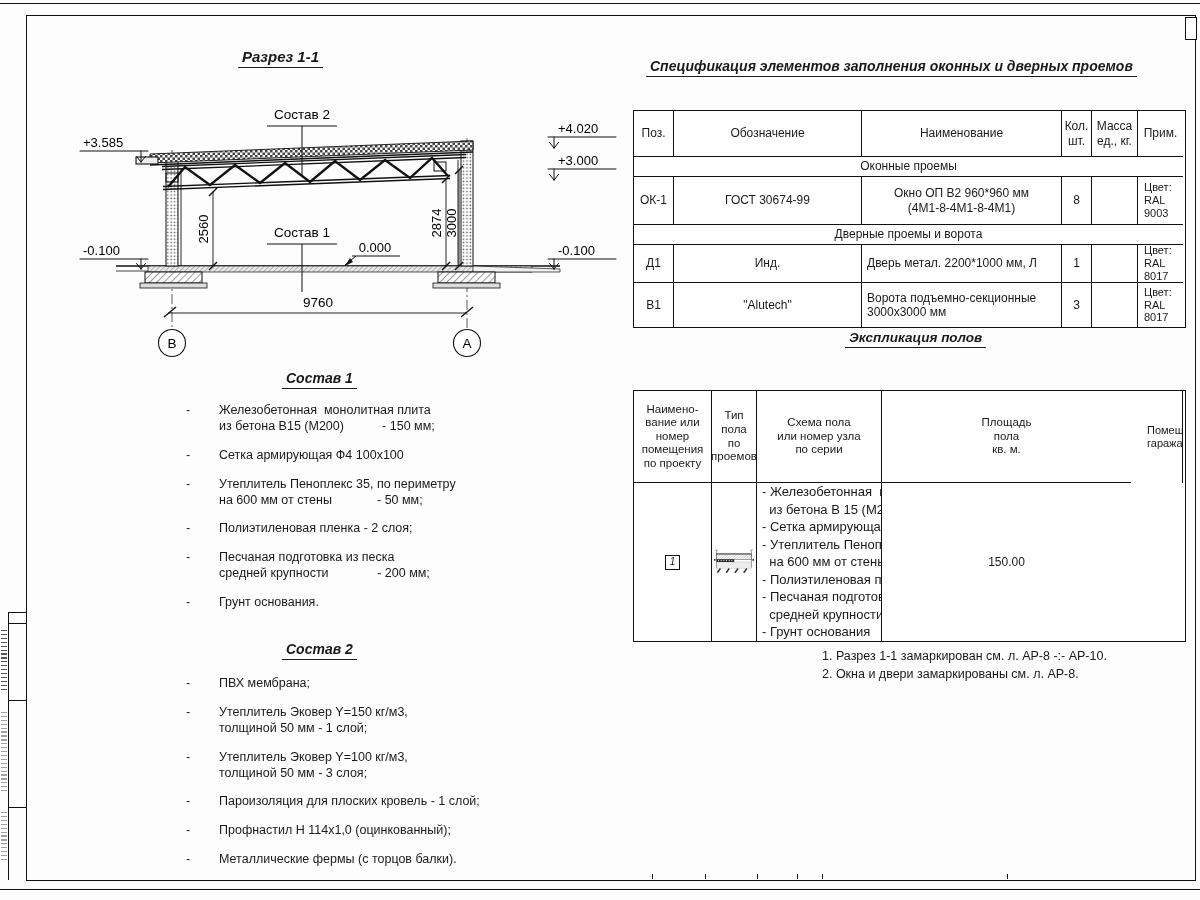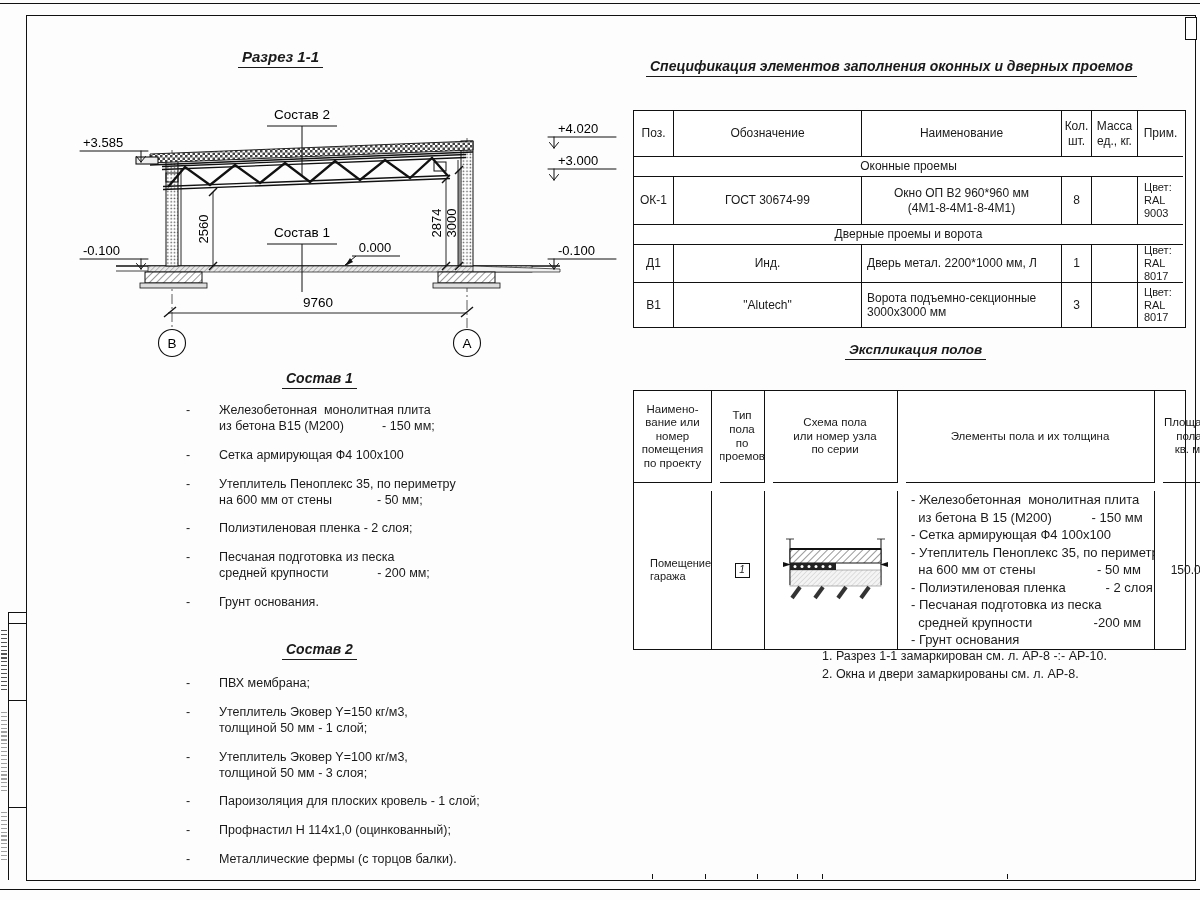--- a/index.html
+++ b/index.html
@@ -14,31 +14,31 @@
   .frame{left:26px;top:15px;width:1168px;height:864px;border:1.6px solid #111;}
   .strip-line{left:8px;top:612px;width:0;height:268px;border-left:1.1px solid #111;}
   .strip-div{left:8px;width:18px;height:0;border-top:1.1px solid #111;}
   .microtext{left:1px;width:6px;background:repeating-linear-gradient(to bottom,#555 0px,#555 1.2px,transparent 1.2px,transparent 3.9px);}
   .corner-box{left:1185px;top:16.6px;width:10px;height:21px;border:1.2px solid #111;background:#fff;}
   .fold-tick{width:1.2px;height:5px;background:#111;top:874px;}
   
   .dwg-title{font-style:italic;font-weight:bold;border-bottom:1.3px solid #1a1a1a;padding:0 4px 2px 4px;}
   .t-section{left:238px;top:48px;font-size:15px;}
   .t-spec{left:646px;top:58px;font-size:14px;}
-  .t-floors{left:845px;top:342px;font-size:13.5px;}
+  .t-floors{left:845px;top:330px;font-size:13.5px;}
   .t-sostav{font-size:14px;}
   
   .gtable{background:#fff;border:1.8px solid #111;display:grid;}
   .cell{border-right:1.1px solid #111;border-bottom:1.1px solid #111;display:flex;align-items:center;justify-content:center;text-align:center;white-space:pre-line;line-height:1.18;overflow:hidden;}
   .cell.last-col{border-right:none;}
   .cell.left{justify-content:flex-start;text-align:left;}
   .cell.pre{white-space:pre;}
   .spec{left:633px;top:110px;width:551px;grid-template-columns:40px 188px 200px 30px 46px 45px;grid-template-rows:46px 20px 48px 20px 38px 44px;font-size:12px;}
   .band{grid-column:1/-1;border-right:none;}
-  .floors{left:633px;top:390px;width:551px;grid-template-columns:78px 45px 125px 249px 52px;grid-template-rows:92px 158px;font-size:11.5px;gap:8px;}
+  .floors{left:633px;top:390px;width:551px;grid-template-columns:78px 45px 125px 249px 52px;grid-template-rows:92px 158px;font-size:11.5px;}
   .note-cell{font-size:11px;justify-content:flex-start;text-align:left;padding-left:6px;}
   .elements-cell{font-size:13px;line-height:1.35;padding-left:5px;}
   .room-cell{font-size:11px;padding-left:5px;margin-left:11px;}
   .type-box{width:13px;height:13px;border:1px solid #111;font-size:10px;font-style:italic;display:flex;align-items:center;justify-content:center;}
   
   .sostav-list{width:420px;display:flex;flex-direction:column;}
   .s-item{display:flex;margin-bottom:13px;}
   .s-dash{width:33px;flex:none;padding-left:6px;}
   .s-text{white-space:pre;font-size:12.5px;line-height:1.27;}
   .s-item,.s-dash{font-size:12.5px;line-height:1.27;}
@@ -337,21 +337,20 @@
 номер
 помещения
 по проекту</div>
   <div class="cell">Тип
 пола
 по
 проемов</div>
   <div class="cell">Схема пола
 или номер узла
 по серии</div>
-  <div class="cell">Элементы пола и их толщина</div>
   <div class="cell last-col">Площадь
 пола
 кв. м.</div>
 
   <div class="cell left room-cell" style="border-bottom:none;">Помещение
 гаража</div>
   <div class="cell" style="border-bottom:none;">
     <span class="type-box">1</span>
   </div>
   <div class="cell" style="border-bottom:none;">

